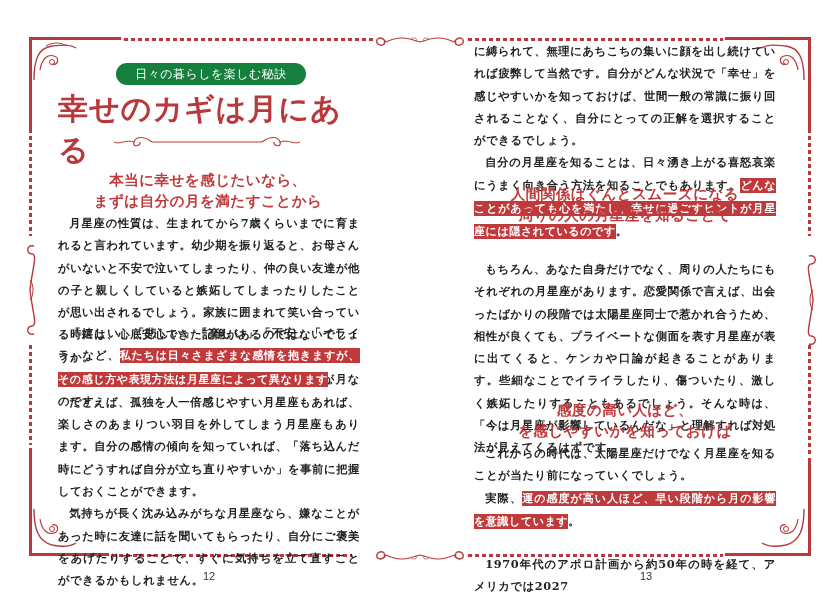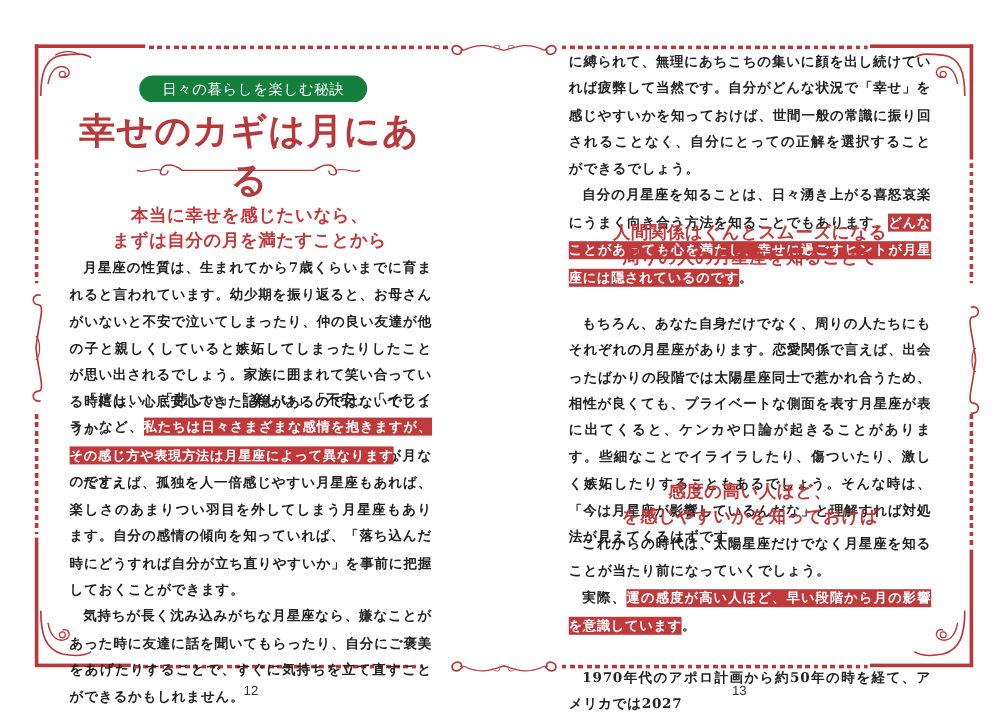--- a/index.html
+++ b/index.html
@@ -16,21 +16,21 @@
   .dash-h { position:absolute; height:3px;
     background: repeating-linear-gradient(90deg, #b8383c 0 4px, transparent 4px 7px); }
   .dash-v { position:absolute; width:3px;
     background: repeating-linear-gradient(180deg, #b8383c 0 4px, transparent 4px 7px); }
 
   .orn { position:absolute; }
 
   .badge { position:absolute; left:116px; top:63px; width:190px; height:22px;
     background:#15803d; border-radius:11px; color:#fff; font-size:12px;
     line-height:22px; text-align:center; font-family:"DejaVu Serif", serif; letter-spacing:0.5px; }
-  .title { position:absolute; left:58px; top:89px; width:300px; text-align:center;
+  .title { position:absolute; left:58px; top:89px; width:300px; text-align:left;
     font-size:30px; color:#b8383c; font-weight:bold; font-family:"DejaVu Serif", serif; letter-spacing:1px; }
 
   .subhead { position:absolute; text-align:center; color:#c0393b; font-weight:bold;
     font-family:Liberation Sans, sans-serif; font-size:14.5px; line-height:21px; letter-spacing:0.5px; }
 
   .para { position:absolute; font-size:11.3px; line-height:22.3px; font-weight:bold;
     color:#222; text-align:justify; letter-spacing:0.6px; }
   .para p { margin:0; text-indent:1em; }
   .para p.noindent { text-indent:0; }
   .hl { background:#c0393b; color:#fff; font-family:"DejaVu Sans", sans-serif; font-size:11px; padding:1px 0; }
@@ -158,15 +158,15 @@
       <div>感度の高い人ほど、</div>
       <div>を感じやすいかを知っておけば</div>
     </div>
 
     <div class="para" style="left:54px; top:442px; width:302px;">
       <p>これからの時代は、太陽星座だけでなく月星座を知ることが当たり前になっていくでしょう。</p>
       <p><span>実際、</span><span class="hl">運の感度が高い人ほど、早い段階から月の影響を意識しています</span><span>。</span></p>
       <p style="margin-top:20px;">1970年代のアポロ計画から約50年の時を経て、アメリカでは2027</p>
     </div>
 
-    <div class="pagenum" style="left:190px;">13</div>
+    <div class="pagenum" style="left:220px;">13</div>
   </div>
 </div>
 
 </body></html>

